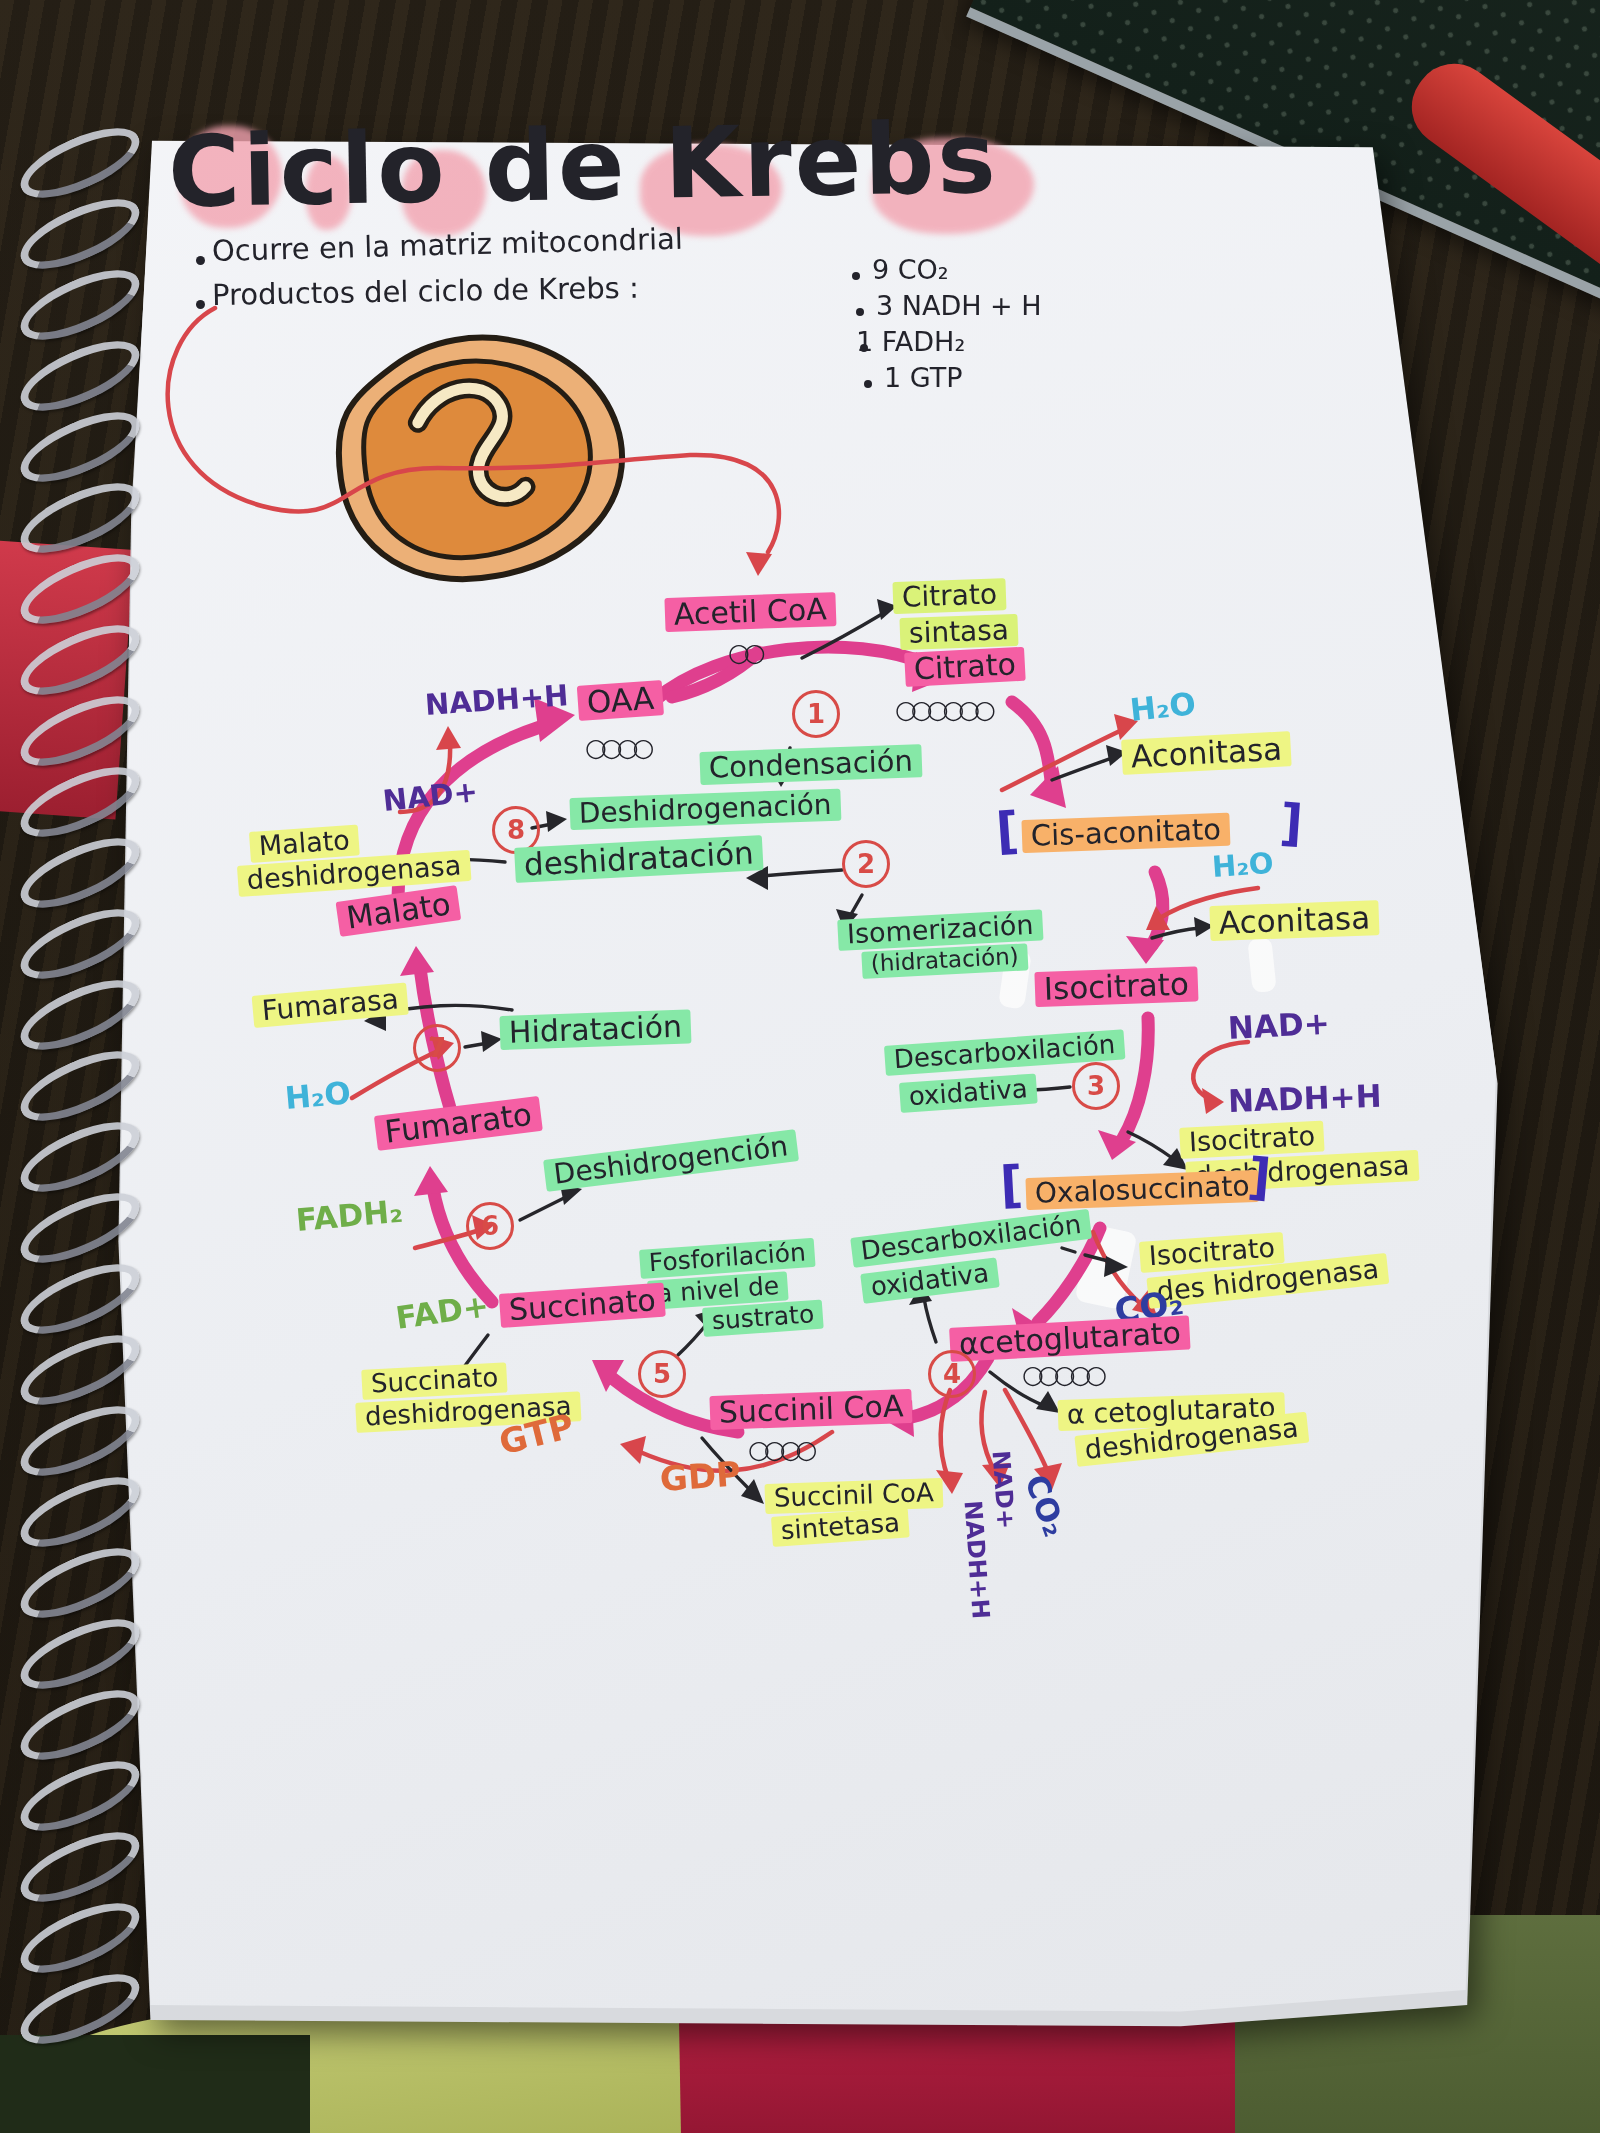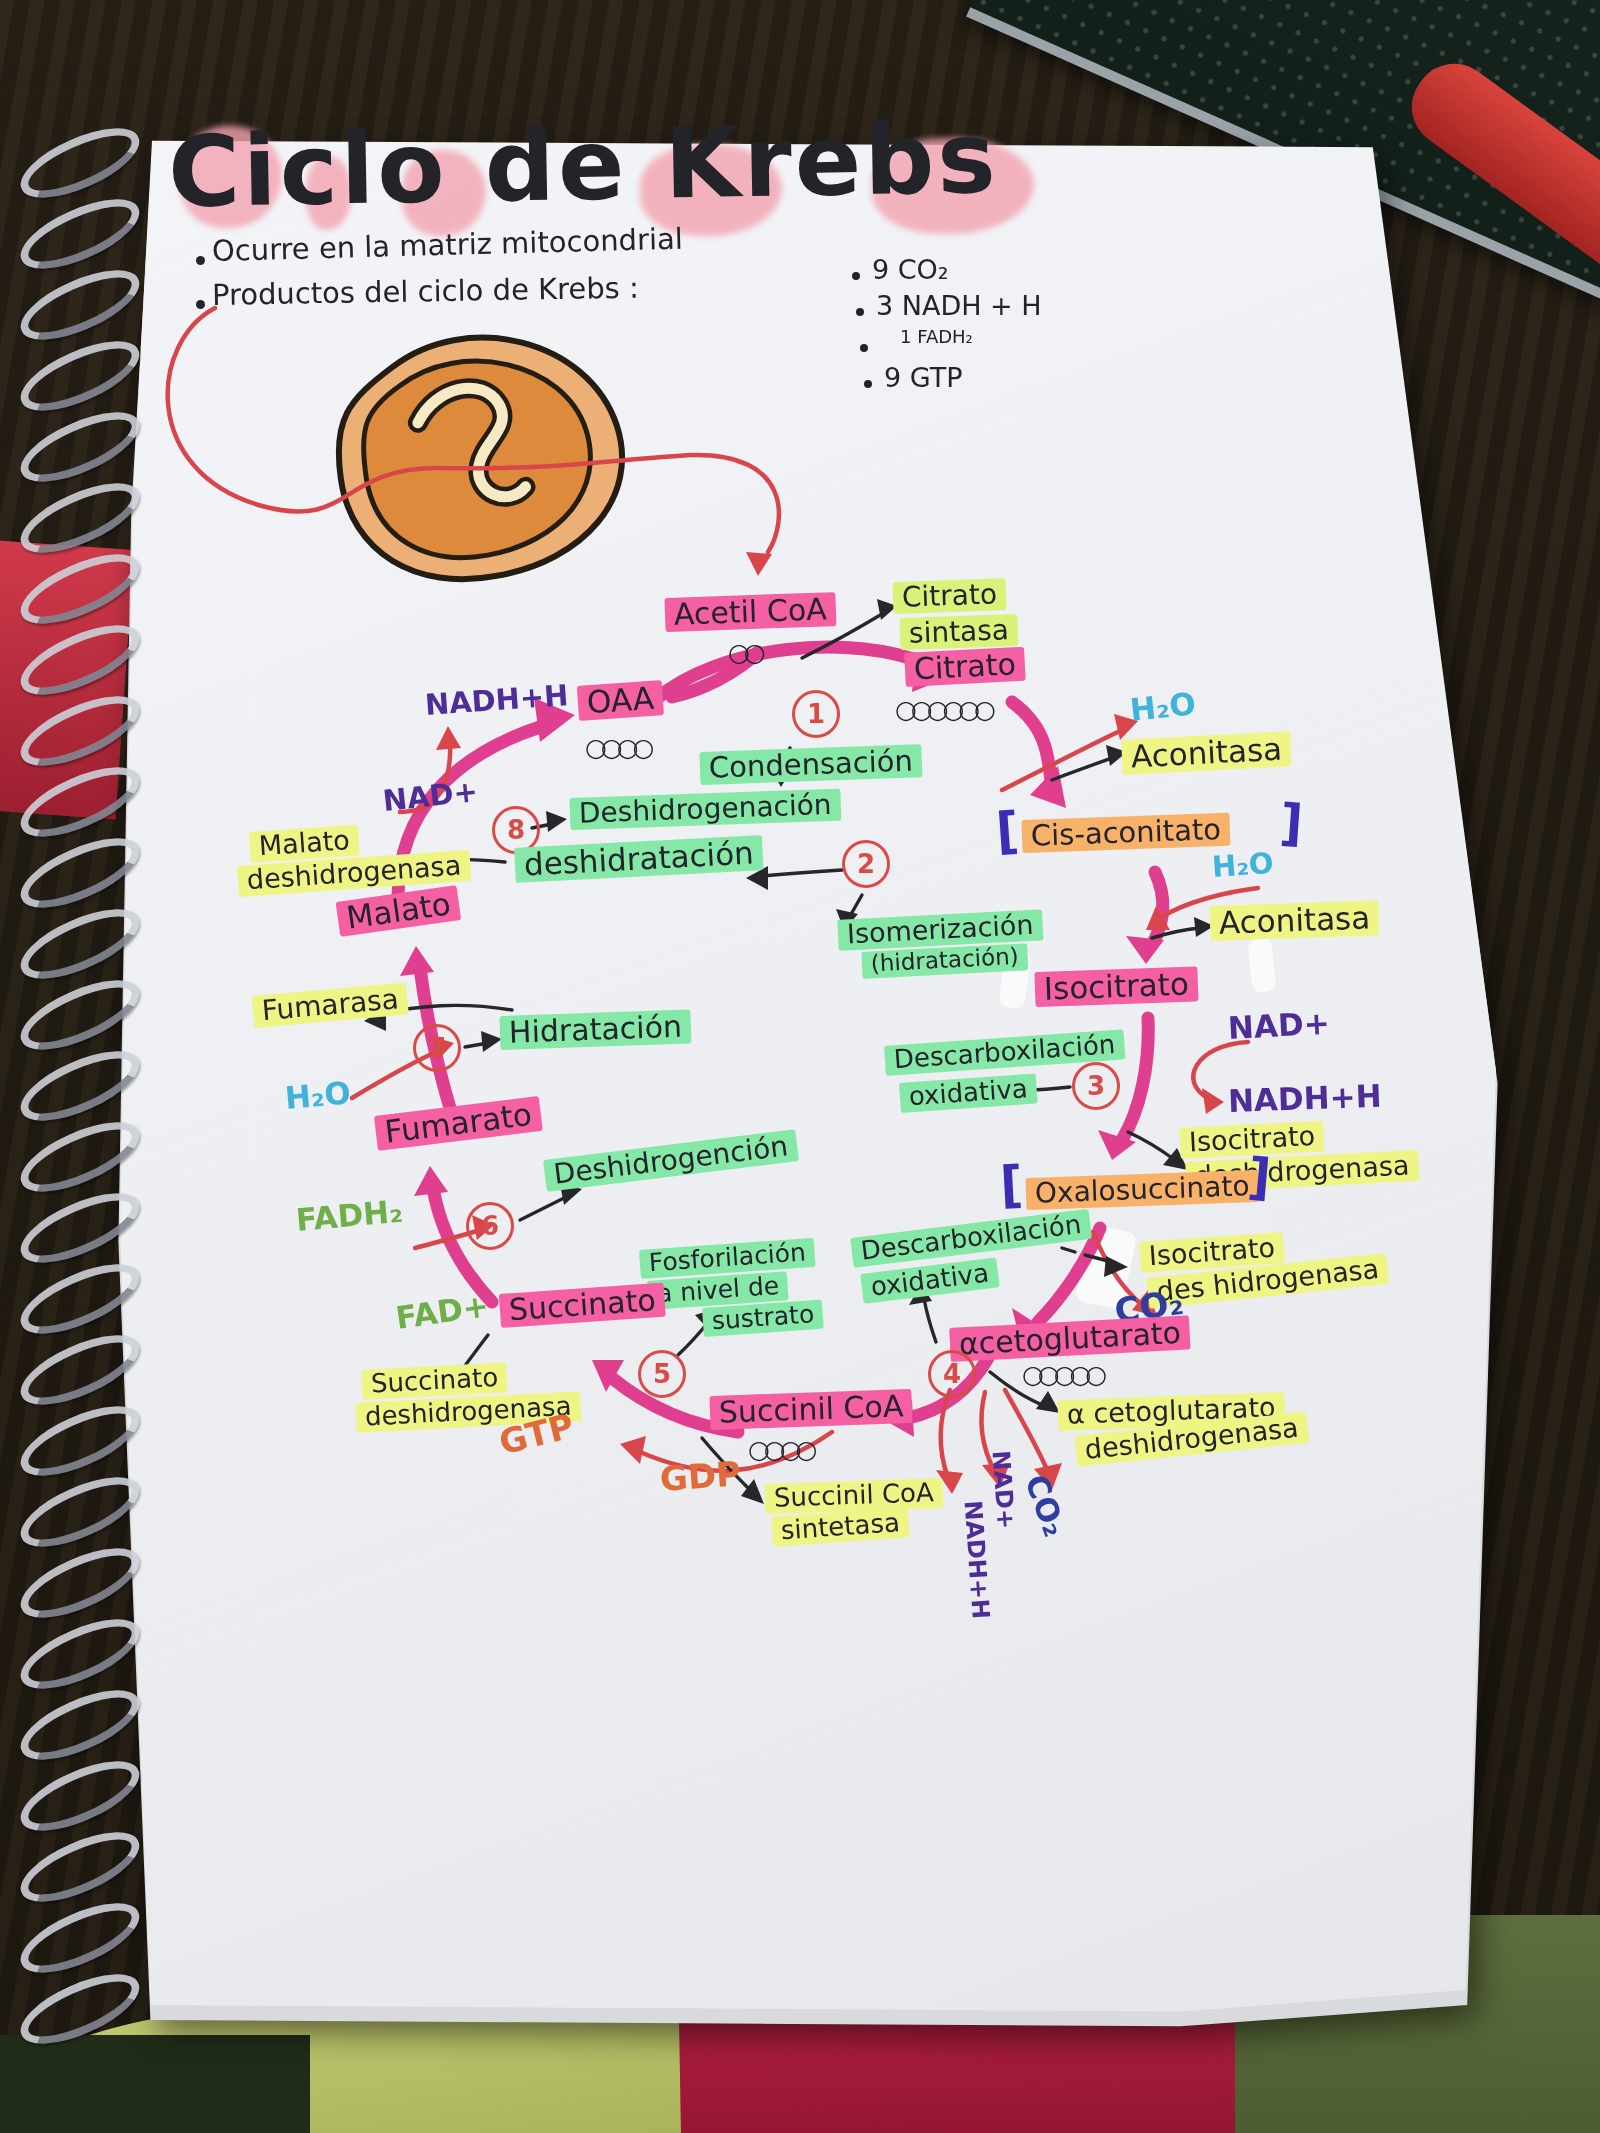--- a/index.html
+++ b/index.html
@@ -93,23 +93,23 @@
   <div class="dot" style="left:196px;top:256px;width:9px;height:9px;"></div>
   <span class="lab ink" style="left:212px;top:236px;font-size:29px;transform:rotate(-1.5deg);">Ocurre en la matriz mitocondrial</span>
   <div class="dot" style="left:196px;top:300px;width:9px;height:9px;"></div>
   <span class="lab ink" style="left:212px;top:280px;font-size:29px;transform:rotate(-1deg);">Productos del ciclo de Krebs :</span>
 
   <div class="dot" style="left:852px;top:272px;width:8px;height:8px;"></div>
   <span class="lab ink" style="left:872px;top:256px;font-size:27px;">9 CO₂</span>
   <div class="dot" style="left:856px;top:308px;width:8px;height:8px;"></div>
   <span class="lab ink" style="left:876px;top:292px;font-size:27px;">3 NADH + H</span>
   <div class="dot" style="left:860px;top:344px;width:8px;height:8px;"></div>
-  <span class="lab ink" style="left:900px;top:328px;font-size:18px;">1 FADH₂</span>
+  <span class="lab ink" style="left:856px;top:328px;font-size:27px;">1 FADH₂</span>
   <div class="dot" style="left:864px;top:380px;width:8px;height:8px;"></div>
-  <span class="lab ink" style="left:884px;top:364px;font-size:27px;">9 GTP</span>
+  <span class="lab ink" style="left:884px;top:364px;font-size:27px;">1 GTP</span>
 
   <svg class="mito" width="330" height="266" viewBox="0 0 330 266">
     <path d="M 95,28 C 180,-12 292,42 302,132 C 310,206 242,258 152,254 C 72,252 16,202 21,127 C 25,67 45,51 95,28 Z" fill="#ecb077" stroke="#241d14" stroke-width="6"></path>
     <path d="M 98,48 C 166,15 264,58 271,130 C 277,192 223,234 149,232 C 86,230 43,192 46,132 C 49,82 58,65 98,48 Z" fill="#de8a3c" stroke="#241d14" stroke-width="5"></path>
     <path d="M 108,88 C 133,56 180,56 191,86 C 200,112 168,120 159,142 C 148,168 178,190 200,173" fill="none" stroke="#241d14" stroke-width="20" stroke-linecap="round"></path>
     <path d="M 108,88 C 133,56 180,56 191,86 C 200,112 168,120 159,142 C 148,168 178,190 200,173" fill="none" stroke="#f6e9c4" stroke-width="11" stroke-linecap="round"></path>
   </svg>
 
   <svg class="layer" width="1600" height="2133" viewBox="0 0 1600 2133">
 

